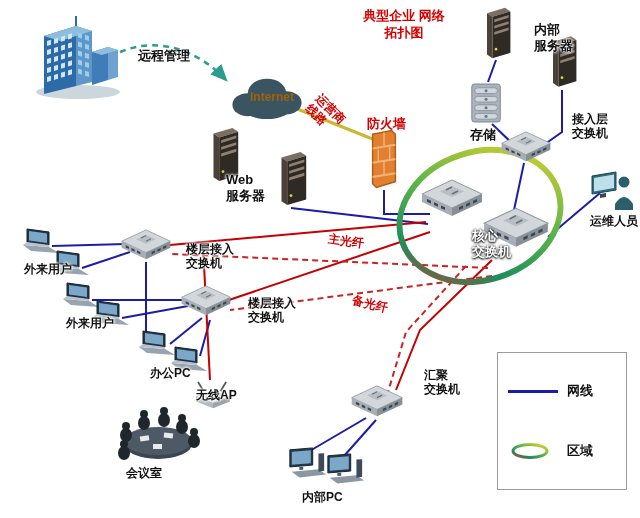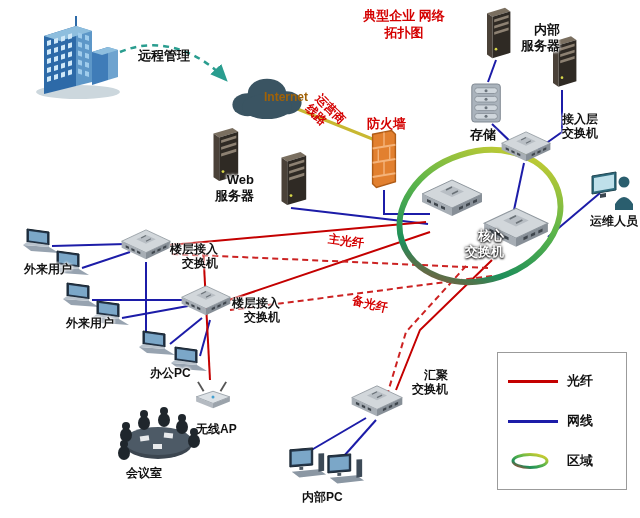--- a/index.html
+++ b/index.html
@@ -3,21 +3,21 @@
 <meta charset="utf-8">
 <style>
   html,body{margin:0;padding:0;background:#fff;}
   .stage{
     position:relative;width:640px;height:518px;background:#ffffff;
     font-family:"Liberation Sans","DejaVu Sans",sans-serif;overflow:hidden;
   }
   .wires{position:absolute;left:0;top:0;}
   .node{position:absolute;}
   .lbl{position:absolute;font-weight:700;font-size:12px;color:#111;white-space:nowrap;line-height:1.2;}
-  .lbl.c{text-align:right;}
+  .lbl.c{text-align:left;margin-left:24px;}
   .lbl.red{color:var(--accent,#d40000);}
   .lbl.white{color:#fff;text-shadow:0 1px 2px #000,0 0 3px #000;}
   .lbl.halo{text-shadow:0 0 3px #fff,0 0 3px #fff,0 0 3px #fff;}
   .lbl.big{font-size:13px;}
   .lbl .ln{display:block;}
   .lbl.wrap{white-space:normal;word-break:break-all;width:40px;line-height:1.15;}
   .rot45{transform:rotate(45deg);transform-origin:top left;}
   .rot8{transform:rotate(8deg);}
   .rot14{transform:rotate(14deg);}
   .title{position:absolute;left:358px;top:8px;width:92px;text-align:center;
@@ -363,21 +363,21 @@
   <div class="node" style="left:192px;top:380px;">
     <svg width="42" height="30" viewBox="0 0 44 32">
       <line x1="12" y1="12" x2="6" y2="2" stroke="#555" stroke-width="2"></line>
       <line x1="30" y1="12" x2="36" y2="2" stroke="#555" stroke-width="2"></line>
       <polygon points="4,18 22,12 40,18 22,25" fill="#dde2e6" stroke="#9aa2aa"></polygon>
       <polygon points="4,18 22,25 22,30 4,23" fill="#b4bac1"></polygon>
       <polygon points="40,18 22,25 22,30 40,23" fill="#9ba3ab"></polygon>
       <circle cx="22" cy="18" r="1.6" fill="#44a0d0"></circle>
     </svg>
   </div>
-  <div class="lbl halo" style="left:196px;top:422px;">无线AP</div>
+  <div class="lbl halo" style="left:196px;top:388px;">无线AP</div>
 
   <div class="node" style="left:112px;top:402px;">
     <svg width="92" height="64" viewBox="0 0 92 64">
       <ellipse cx="46" cy="42" rx="34" ry="15" fill="#3c4650"></ellipse>
       <ellipse cx="46" cy="39" rx="34" ry="14" fill="#4d5a66"></ellipse>
       <g fill="#e8eaec">
         <rect x="28" y="34" width="9" height="5" transform="rotate(-8 32 36)"></rect>
         <rect x="52" y="31" width="9" height="5" transform="rotate(6 56 33)"></rect>
         <rect x="41" y="42" width="9" height="5"></rect>
       </g>
@@ -427,24 +427,20 @@
       </svg>
   </div>
   <div class="node" style="left:324px;top:452px;">
     <svg width="42" height="40">
         <use href="#sym-desktop"></use>
       </svg>
   </div>
   <div class="lbl halo" style="left:302px;top:490px;">内部PC</div>
 
   <div class="legend">
-    <div class="legend-row">
-      <span class="sample fiber"></span>
-      <span class="legend-label">光纤</span>
-    </div>
     <div class="legend-row">
       <span class="sample cable"></span>
       <span class="legend-label">网线</span>
     </div>
     <div class="legend-row">
       <svg width="50" height="18" viewBox="0 0 50 18">
         <defs>
           <linearGradient id="ringGrad2" x1="1" y1="0" x2="0" y2="1">
             <stop offset="0" stop-color="#e9d32b"></stop>
             <stop offset="0.45" stop-color="#5cb54a"></stop>

